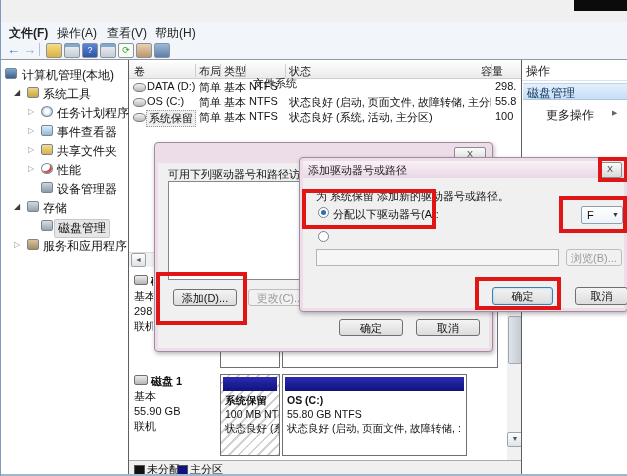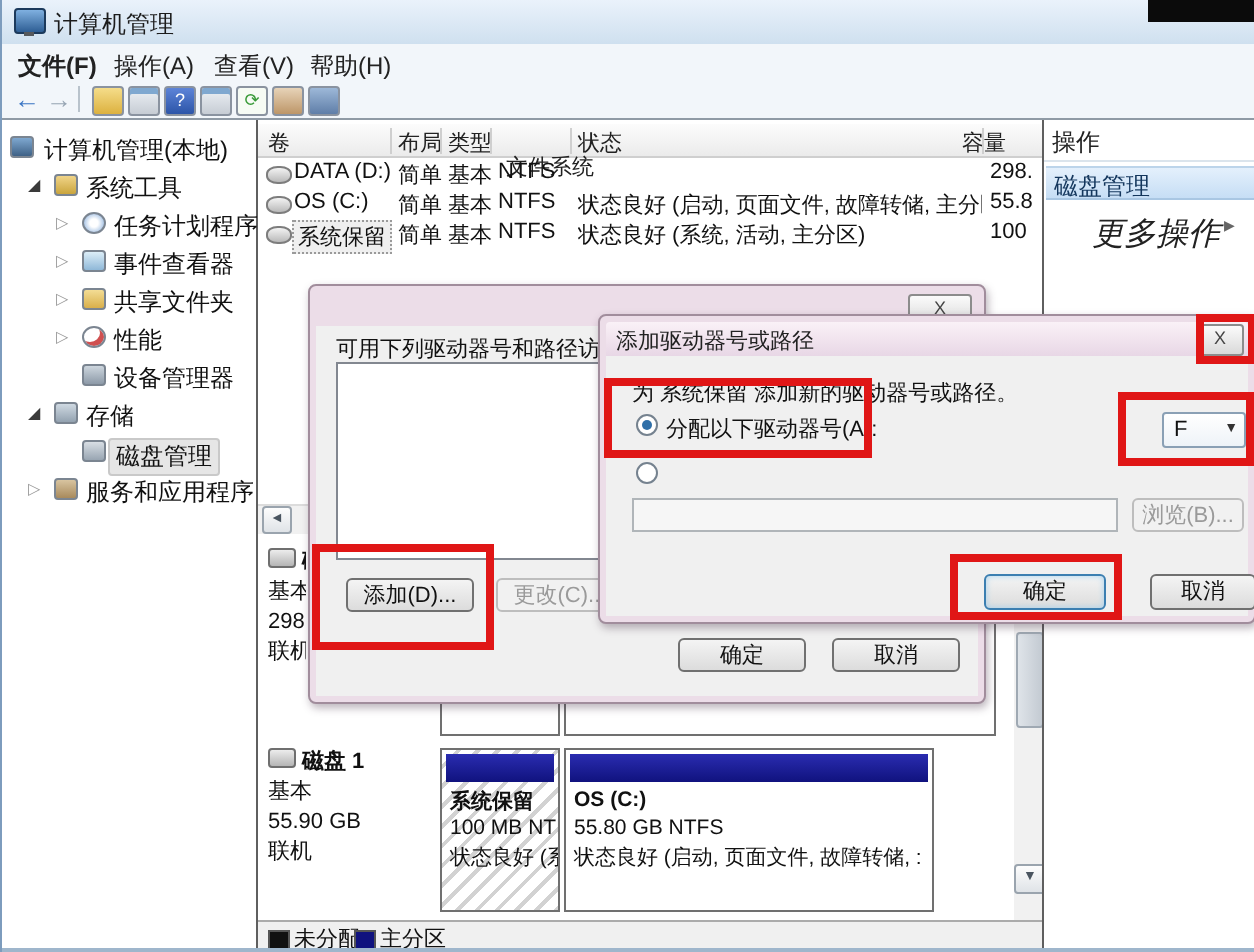--- a/index.html
+++ b/index.html
@@ -61,21 +61,21 @@
   .legendbar{left:128px;top:460px;width:392px;height:14px;background:#f0f0f0;border-top:1px solid #ababab;}
   .lg-sq{position:absolute;top:465px;width:9px;height:9px;border:1px solid #555;}
   .lg-label{position:absolute;top:462px;font-size:11px;color:#111;}
   
   .act-panel{left:520px;top:60px;width:107px;height:414px;background:#ffffff;border-left:1px solid #5f5f5f;box-sizing:border-box;}
   .act-header{position:absolute;left:4px;top:3px;font-size:12px;color:#222;}
   .act-hsep{position:absolute;left:0;top:20px;width:107px;height:1px;background:#dbe4ec;}
   .act-row-sel{position:absolute;left:1px;top:23px;width:105px;height:17px;
                background:linear-gradient(180deg,#e4f0fc,#c6def5);border-top:1px solid #bcd4ea;border-bottom:1px solid #a9c7e3;
                font-size:12px;color:#13365c;padding:1px 0 0 4px;box-sizing:border-box;}
-  .act-more{position:absolute;left:24px;top:47px;font-size:16px;color:#222;font-style:italic;}
+  .act-more{position:absolute;left:24px;top:47px;font-size:12px;color:#222;}
   .act-arrow{position:absolute;left:90px;top:49px;font-size:7px;color:#666;}
   
   .dialog{box-sizing:border-box;background:#ecdde8;border:1px solid #a28f9e;border:1px solid #a18d9c;border-radius:4px;
           box-shadow:1px 2px 4px rgba(60,40,60,.35);}
   .dlg-title{position:absolute;left:3px;top:3px;right:3px;height:17px;font-size:11px;color:#222;
              background:linear-gradient(180deg,#faf1f7,#e8d7e6);padding:2px 0 0 5px;box-sizing:border-box;
              border-radius:2px 2px 0 0;white-space:nowrap;overflow:hidden;}
   .dlg-body{position:absolute;left:3px;top:20px;right:3px;bottom:3px;background:#f0f0f0;}
   .dlg-close{position:absolute;width:30px;height:14px;background:linear-gradient(180deg,#fbfbfb,#d9d9d9);
              border:1px solid #8c8c8c;border-radius:2px;font-size:9px;color:#454545;text-align:center;line-height:13px;}
@@ -94,24 +94,20 @@
   .textbox{position:absolute;height:17px;background:#f6f6f6;border:1px solid #b0b5b9;box-sizing:border-box;}
   
   .redbox{position:absolute;border:4px solid #e01616;z-index:50;}
   .z10{z-index:10;} .z20{z-index:20;}
 </style>
 </head>
 <body>
 
 <div id="screen">
 
-  <div class="abs titlebar">
-    <div class="abs app-icon"></div>
-    <div class="abs title-text">计算机管理</div>
-  </div>
   <div class="abs artifact" style="z-index:6;"></div>
 
   <div class="abs menubar"></div>
   <div class="abs menu-item" style="left:8px;font-weight:bold;">文件(F)</div>
   <div class="abs menu-item" style="left:56px;">操作(A)</div>
   <div class="abs menu-item" style="left:106px;">查看(V)</div>
   <div class="abs menu-item" style="left:154px;">帮助(H)</div>
 
   <div class="abs toolbar"></div>
   <div class="abs tb-arrow" style="left:6px;color:#3b76c4;">←</div>

